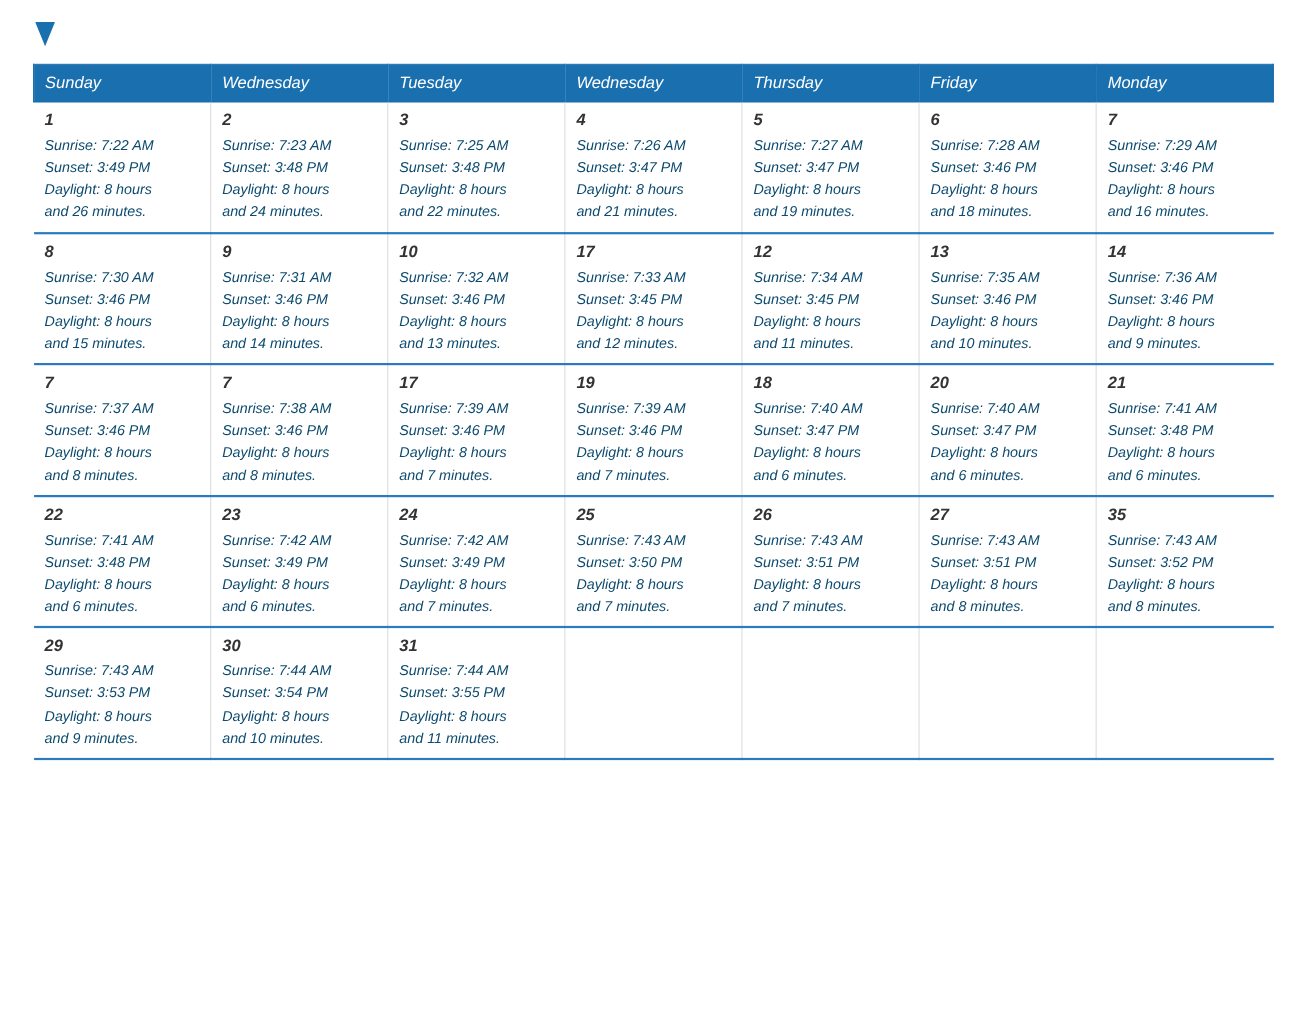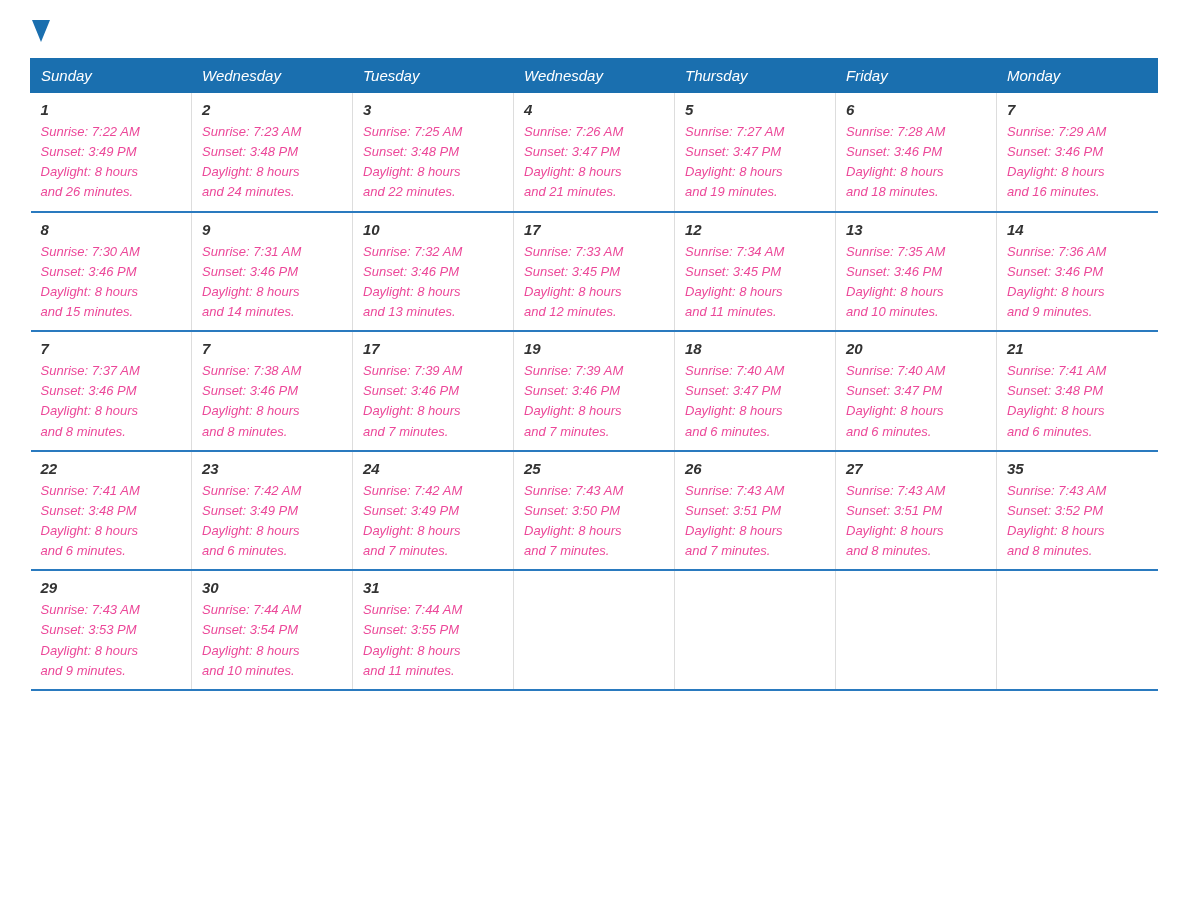--- a/index.html
+++ b/index.html
@@ -68,21 +68,21 @@
     }
     .day-num {
       font-size: 15px;
       font-weight: bold;
       margin-bottom: 4px;
       display: block;
     }
     .day-info {
       font-size: 13px;
       line-height: 1.55;
-      color: #ec4899;
+      color: #0c4a6e;
     }
     .empty-cell {
       background: #fff;
     }
     .logo-wrapper {
       display: flex;
       align-items: center;
     }
     .logo-general {
       font-size: 26px;

